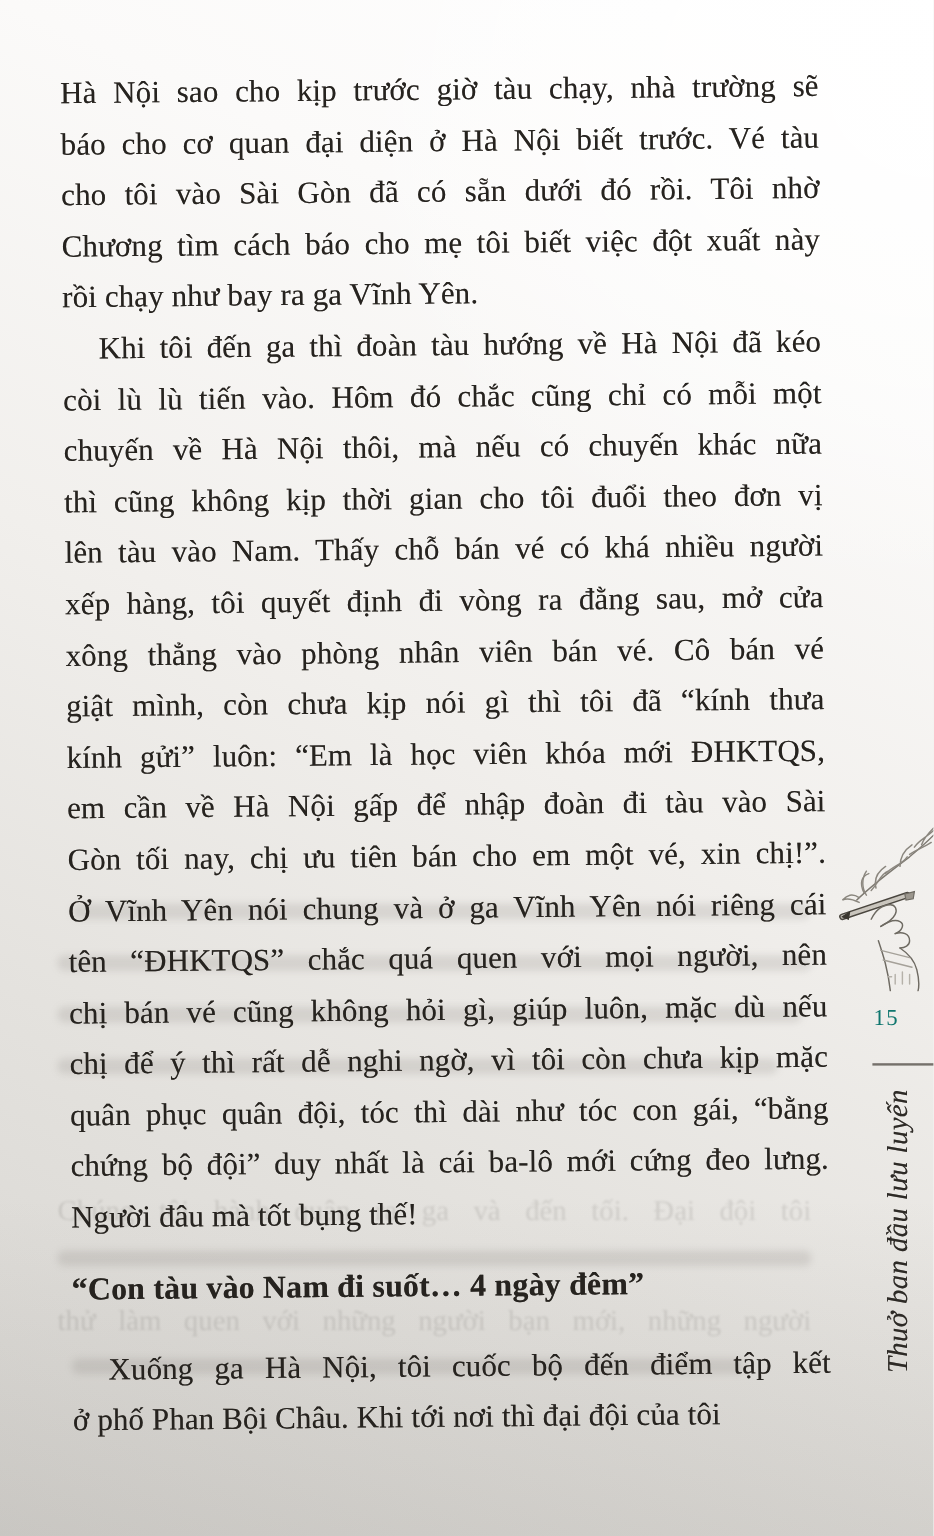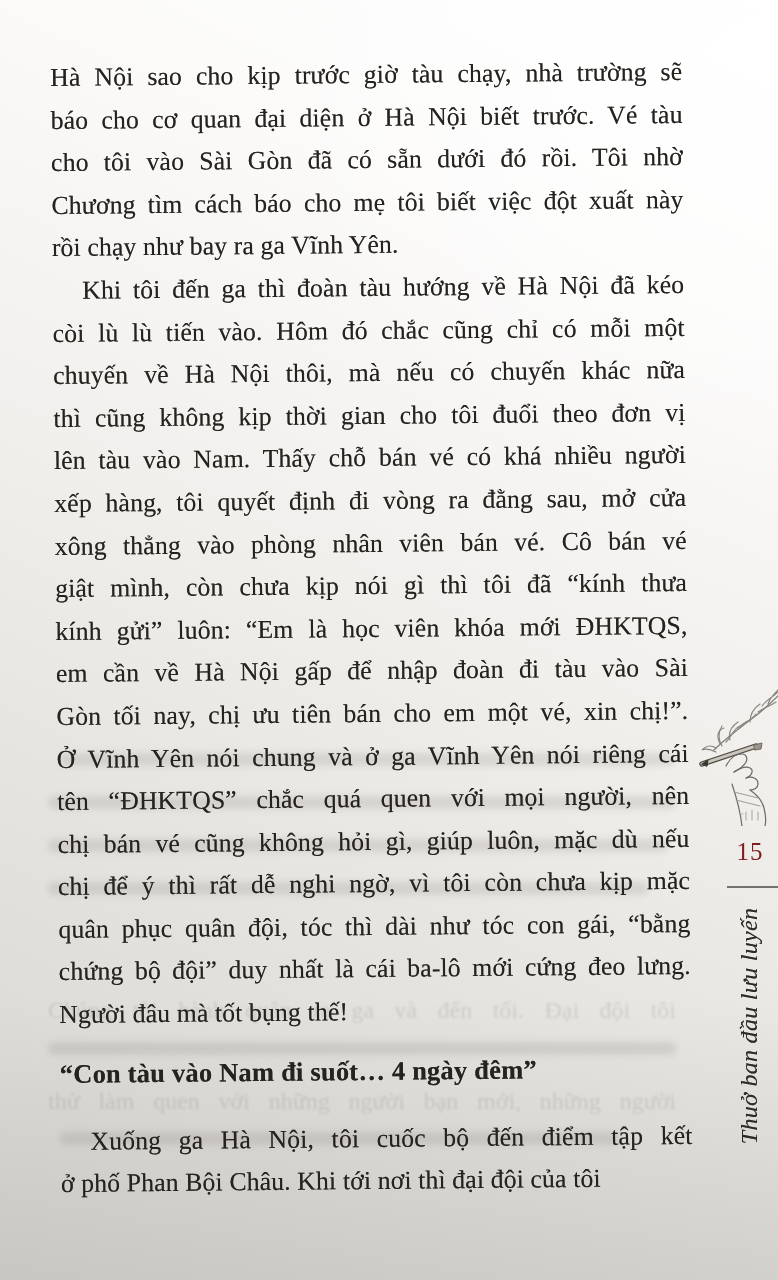--- a/index.html
+++ b/index.html
@@ -48,21 +48,21 @@
   .line.indented{text-indent:30px;}
   .section-heading{
     font-size:26.5px;line-height:34px;font-weight:700;
     margin:20px 0 30px 0;letter-spacing:.2px;
     text-shadow:0 0 .5px rgba(30,27,22,.6);
   }
   
   .illustration{position:absolute;right:0px;top:688px;width:86px;height:138px;z-index:3;}
   .page-number{
     position:absolute;left:728px;top:838px;width:44px;z-index:3;
-    font-size:25px;color:#7f1d1d;text-align:center;letter-spacing:1px;
+    font-size:19px;color:#0f766e;text-align:left;letter-spacing:1px;
   }
   .margin-rule{
     position:absolute;left:727px;top:886px;width:51px;height:2px;
     background:#75716b;z-index:3;
   }
   .running-title{
     position:absolute;left:620px;top:1010px;width:264px;height:32px;z-index:3;
     transform:rotate(-90deg);transform-origin:center center;
     font-style:italic;font-size:24px;color:#2d2a26;text-align:center;
     letter-spacing:.3px;white-space:nowrap;

